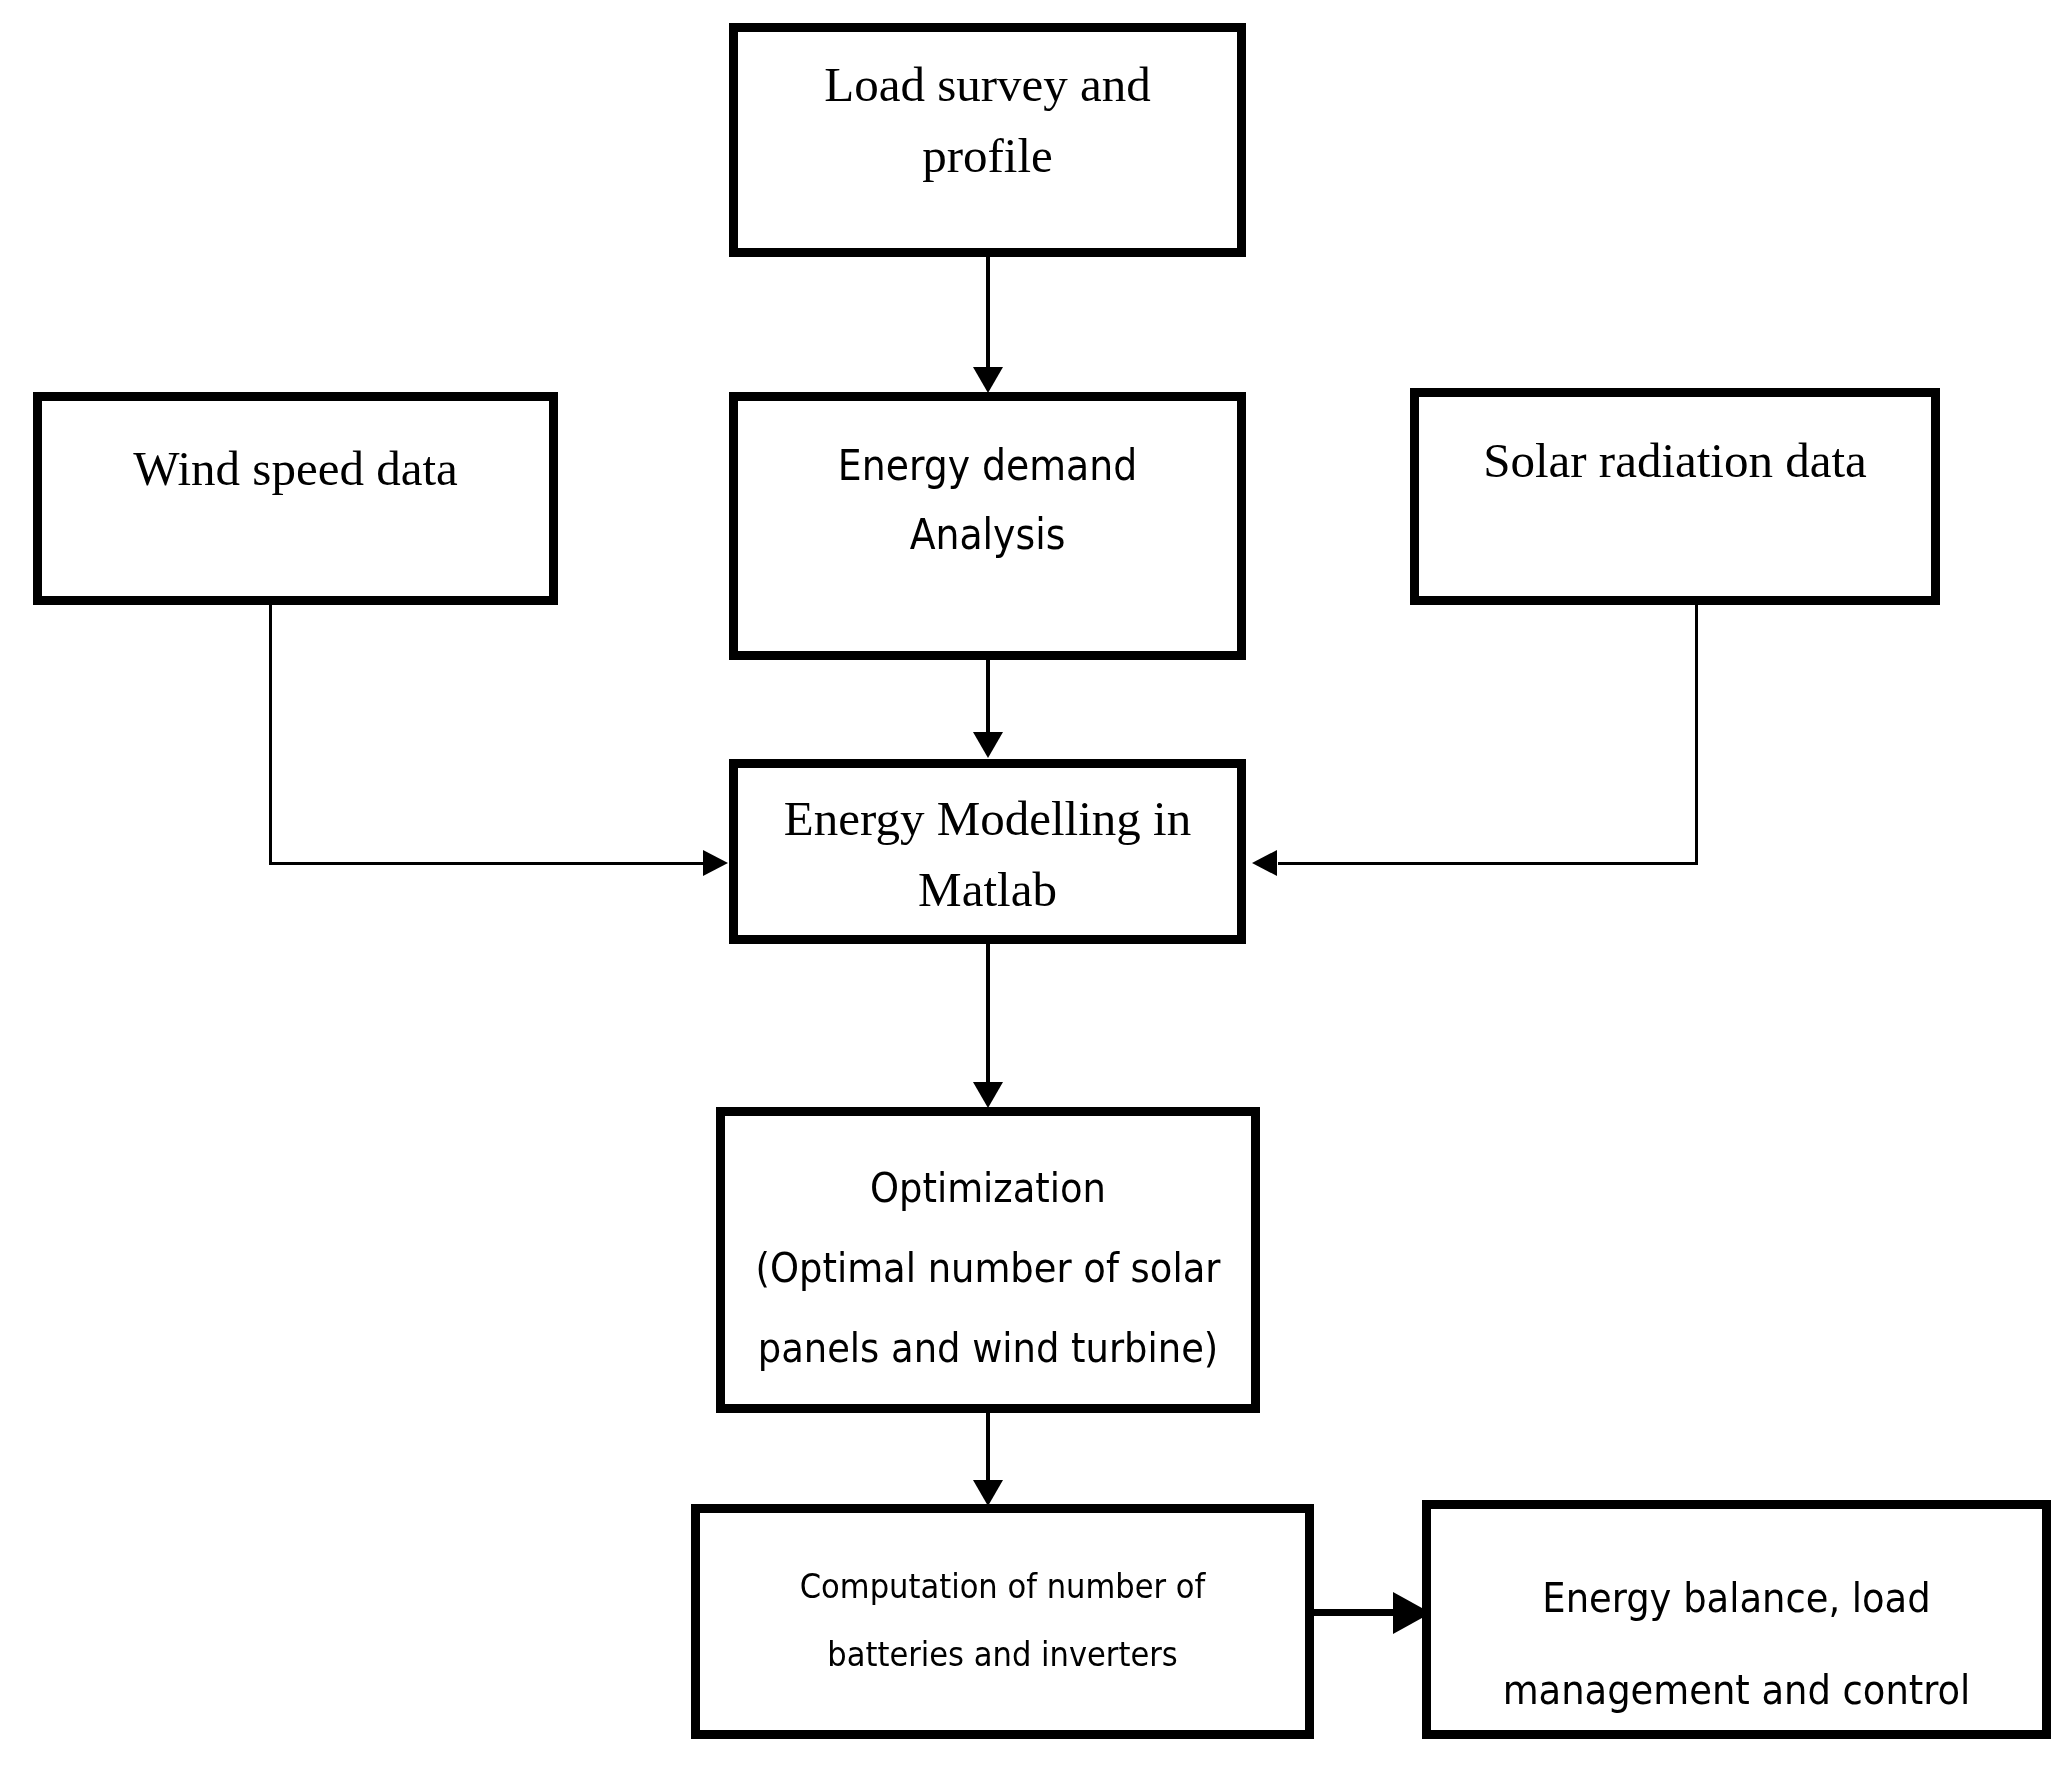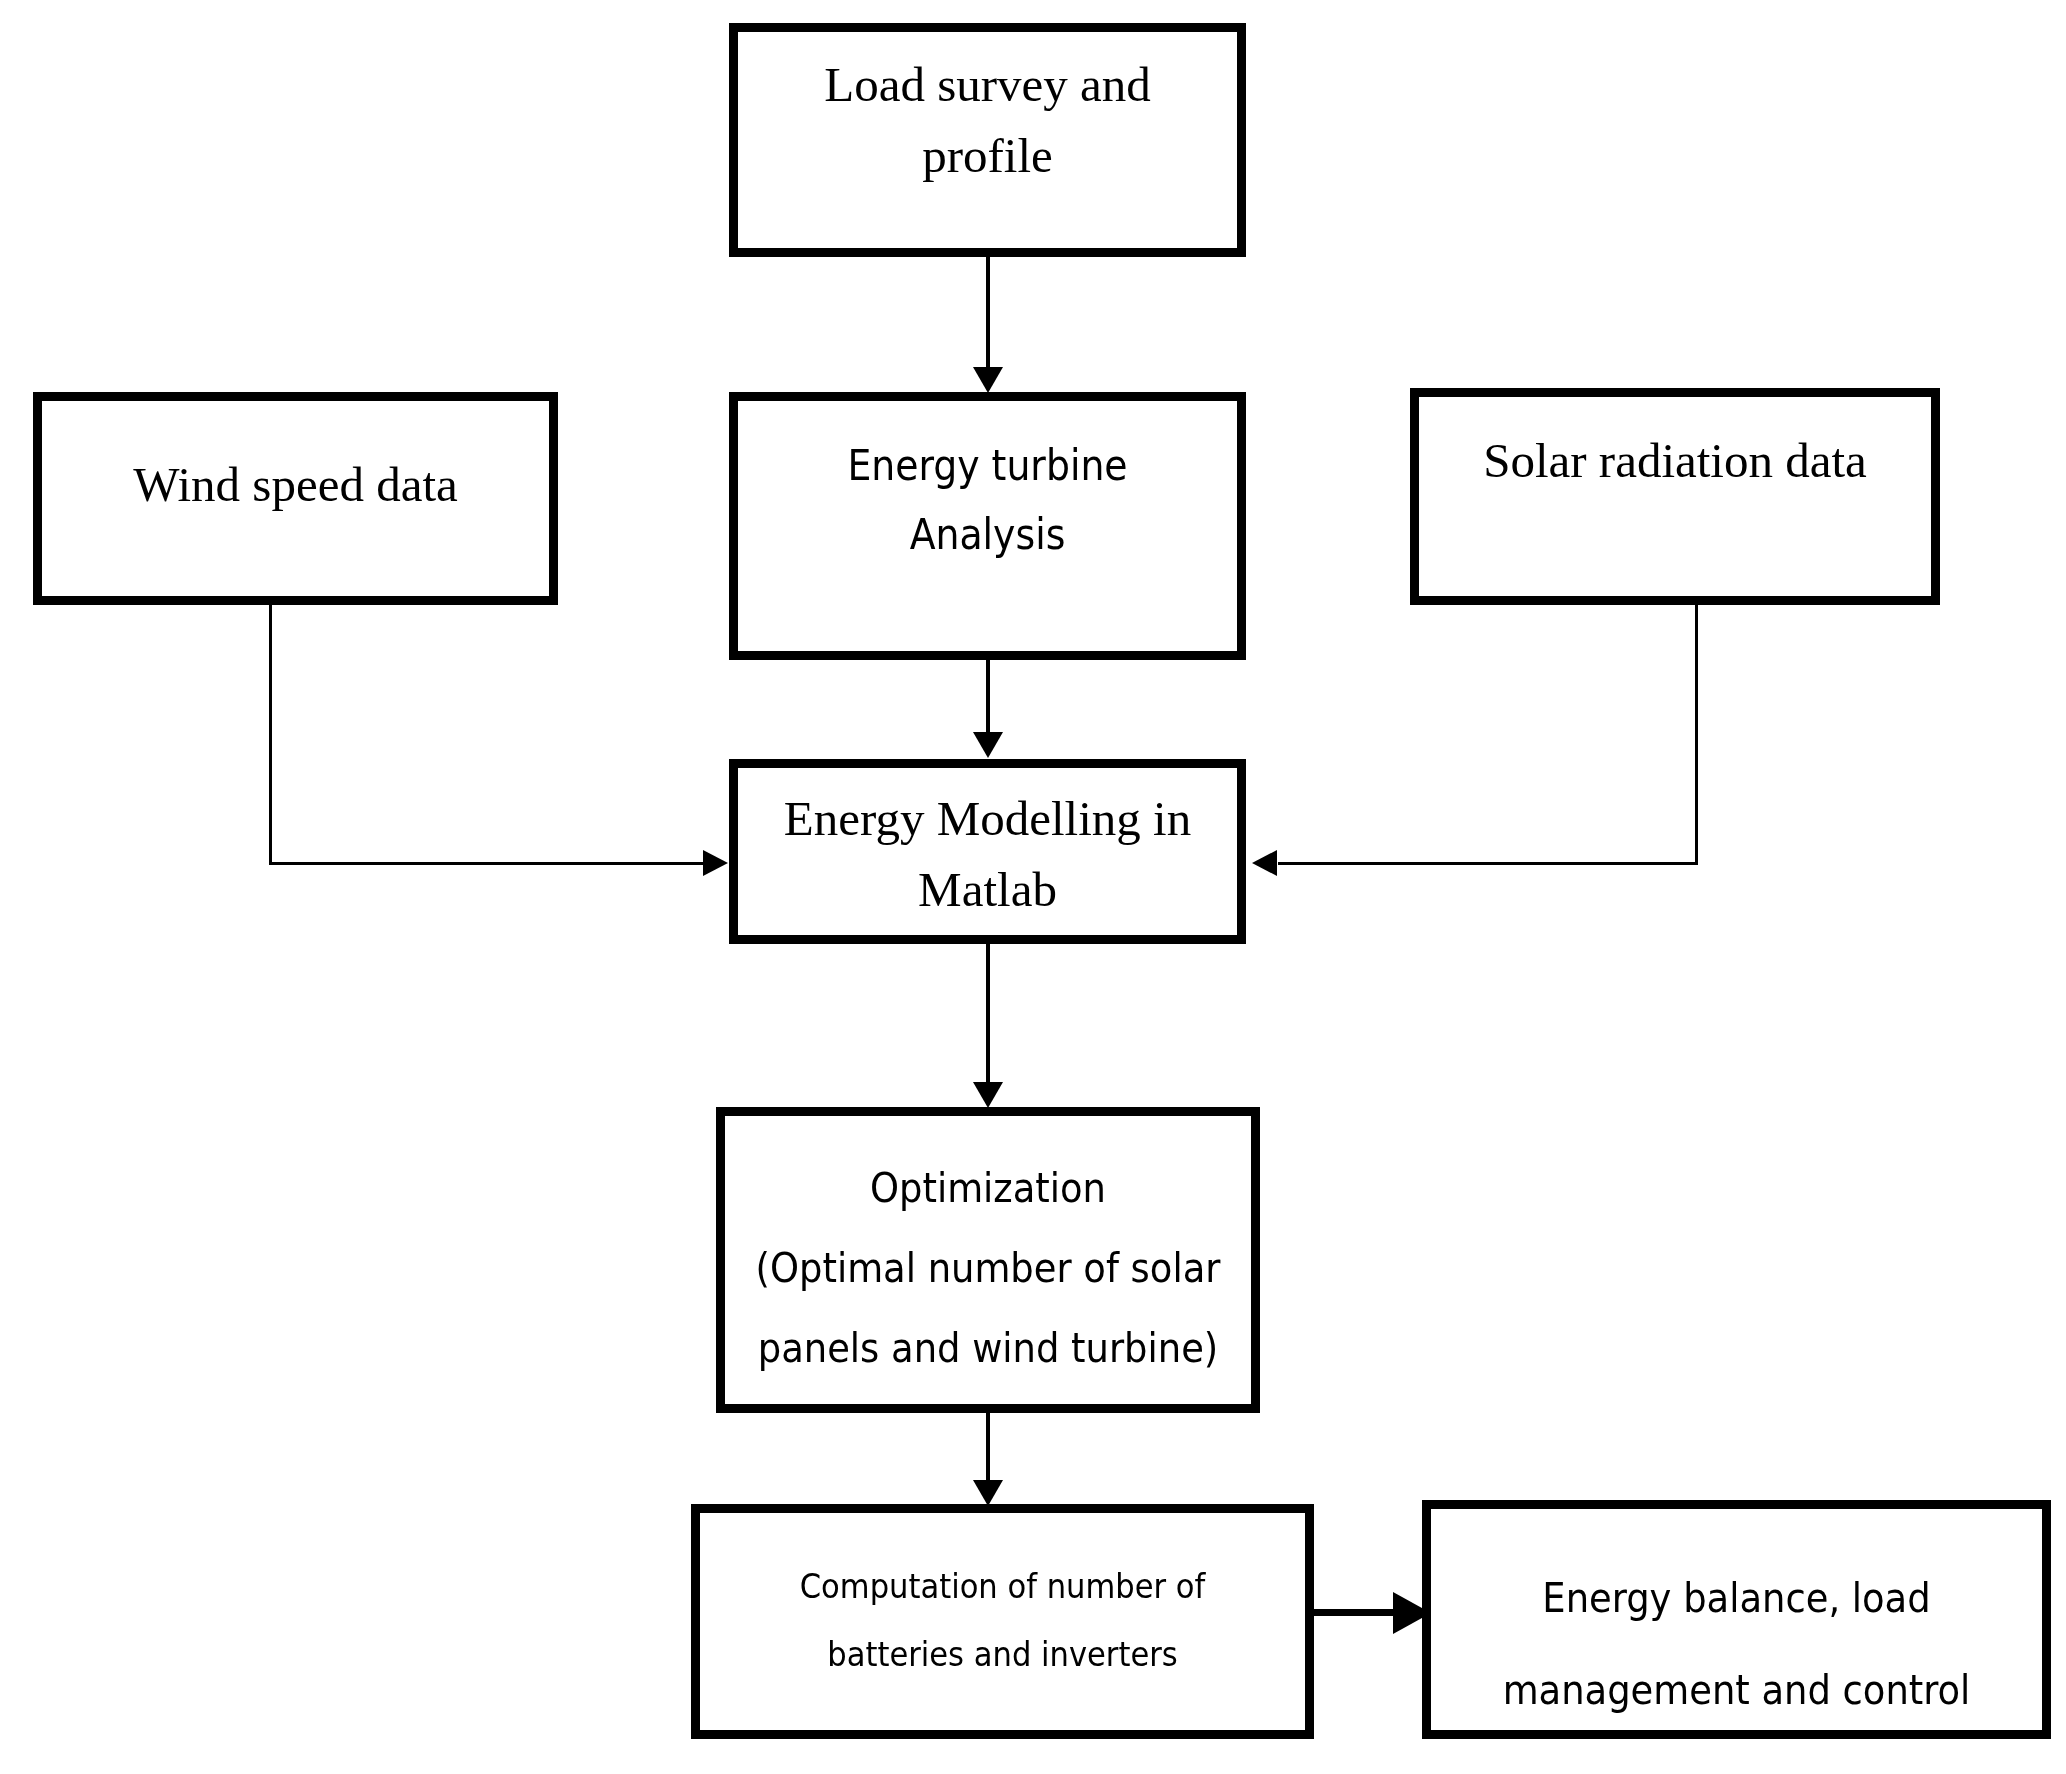--- a/index.html
+++ b/index.html
@@ -23,21 +23,21 @@
     color:#000000;
     line-height:1.45;
   }
   .node .txt{display:block;width:100%;}
   
   .serif{font-family:"Liberation Serif", serif;}
   
   .sans{font-family:"DejaVu Sans Condensed","Liberation Sans", sans-serif;}
 
   #n-load      {left:729px; top:23px;   width:517px;  height:234px;  justify-content:flex-start; padding-top:17px; font-size:49px;}
-  #n-wind      {left:33px;   top:392px;  width:525px;  height:213px;  justify-content:flex-start; padding-top:48px; font-size:49px;}
+  #n-wind      {left:33px;   top:392px;  width:525px;  height:213px;  justify-content:flex-start; padding-top:32px; font-size:49px;}
   #n-demand    {left:729px; top:392px;  width:517px;  height:268px;  justify-content:flex-start; padding-top:30px; font-size:42px; line-height:1.65;}
   #n-solar     {left:1410px; top:388px;  width:530px; height:217px;  justify-content:flex-start; padding-top:27.5px; font-size:49px;}
   #n-matlab    {left:729px; top:759px; width:517px;  height:185px;  justify-content:flex-start; padding-top:15px; font-size:49px;}
   #n-optimize  {left:716px; top:1107px; width:544px; height:306px;  justify-content:flex-start; padding-top:33px; font-size:41px; line-height:1.95;}
   #n-compute   {left:691px; top:1504px; width:623px; height:235px;  justify-content:flex-start; padding-top:39px; font-size:34px; line-height:2.0;}
   #n-balance   {left:1422px; top:1500px; width:629px; height:239px;  justify-content:space-between; padding-top:51px; font-size:41px; line-height:1.9;}
 
   
   .conn{position:absolute;}
   .vline{position:absolute; background:#000; width:3.7px;}
@@ -76,21 +76,21 @@
   <div class="node serif" id="n-load">
     <span class="txt">Load survey and</span>
     <span class="txt">profile</span>
   </div>
 
   <div class="node serif" id="n-wind">
     <span class="txt">Wind speed data</span>
   </div>
 
   <div class="node sans" id="n-demand">
-    <span class="txt">Energy turbine</span>
+    <span class="txt">Energy demand</span>
     <span class="txt">Analysis</span>
   </div>
 
   <div class="node serif" id="n-solar">
     <span class="txt">Solar radiation data</span>
   </div>
 
   <div class="node serif" id="n-matlab">
     <span class="txt">Energy Modelling in</span>
     <span class="txt">Matlab</span>

